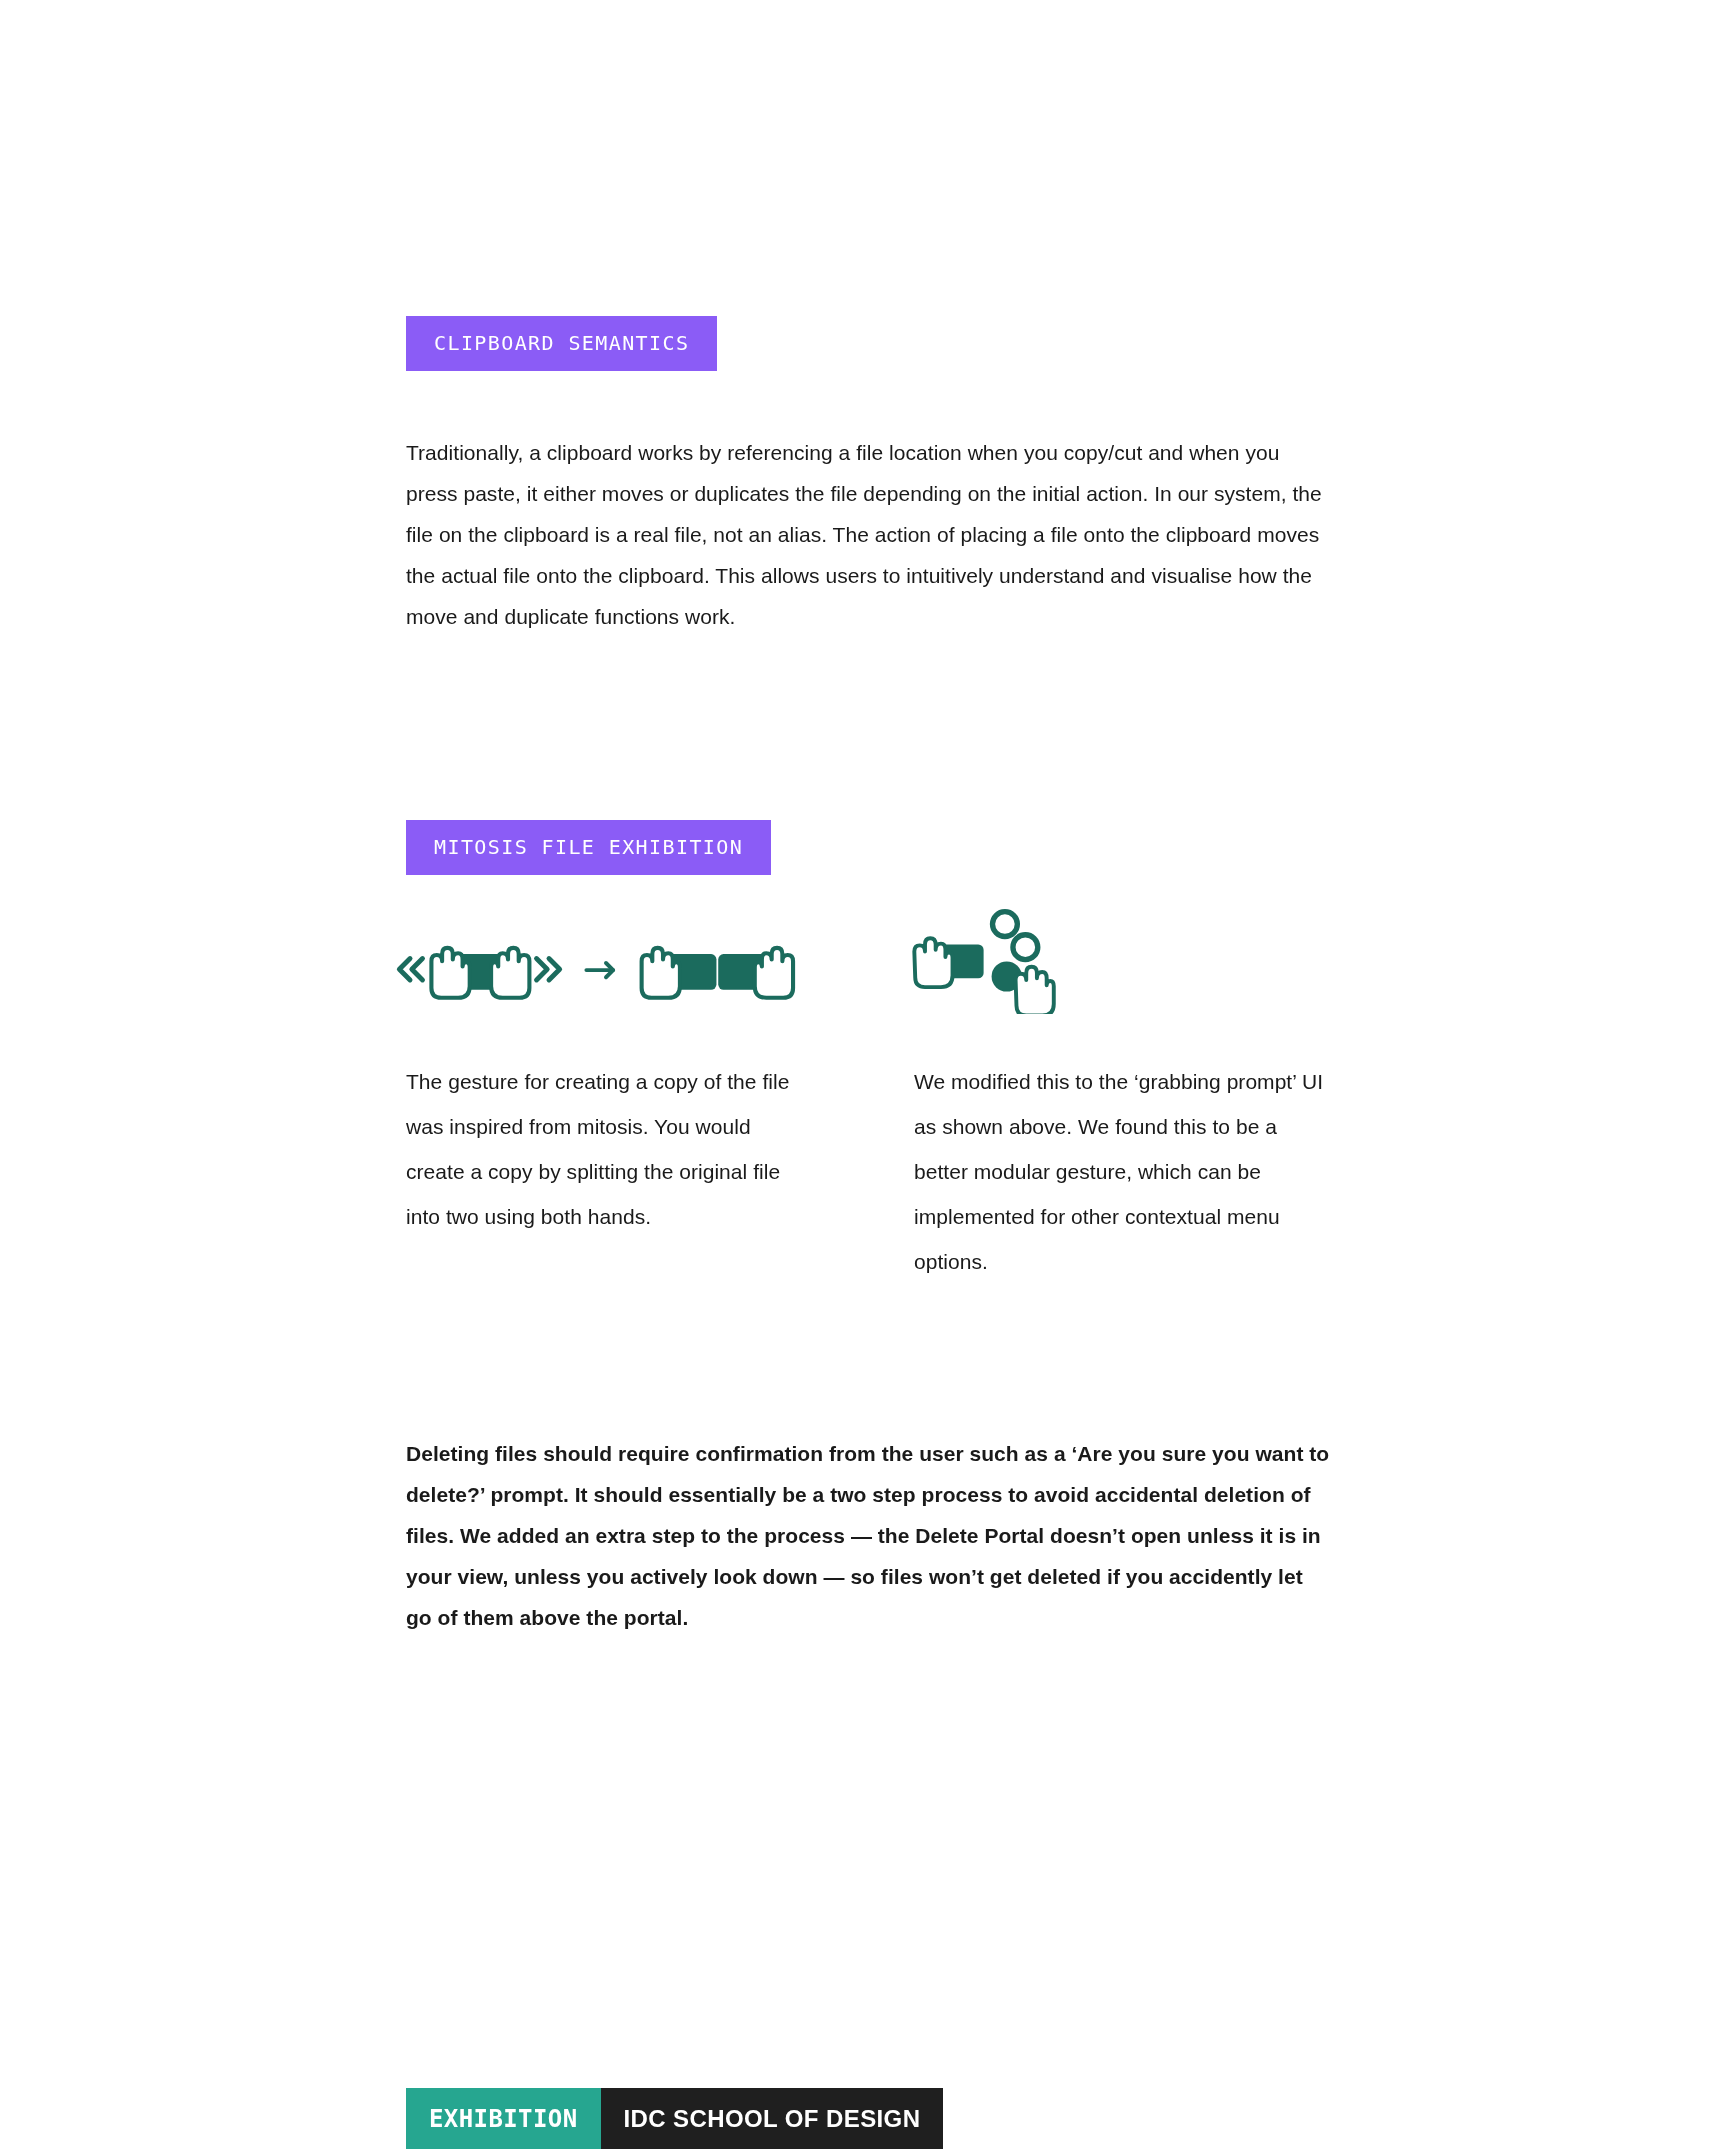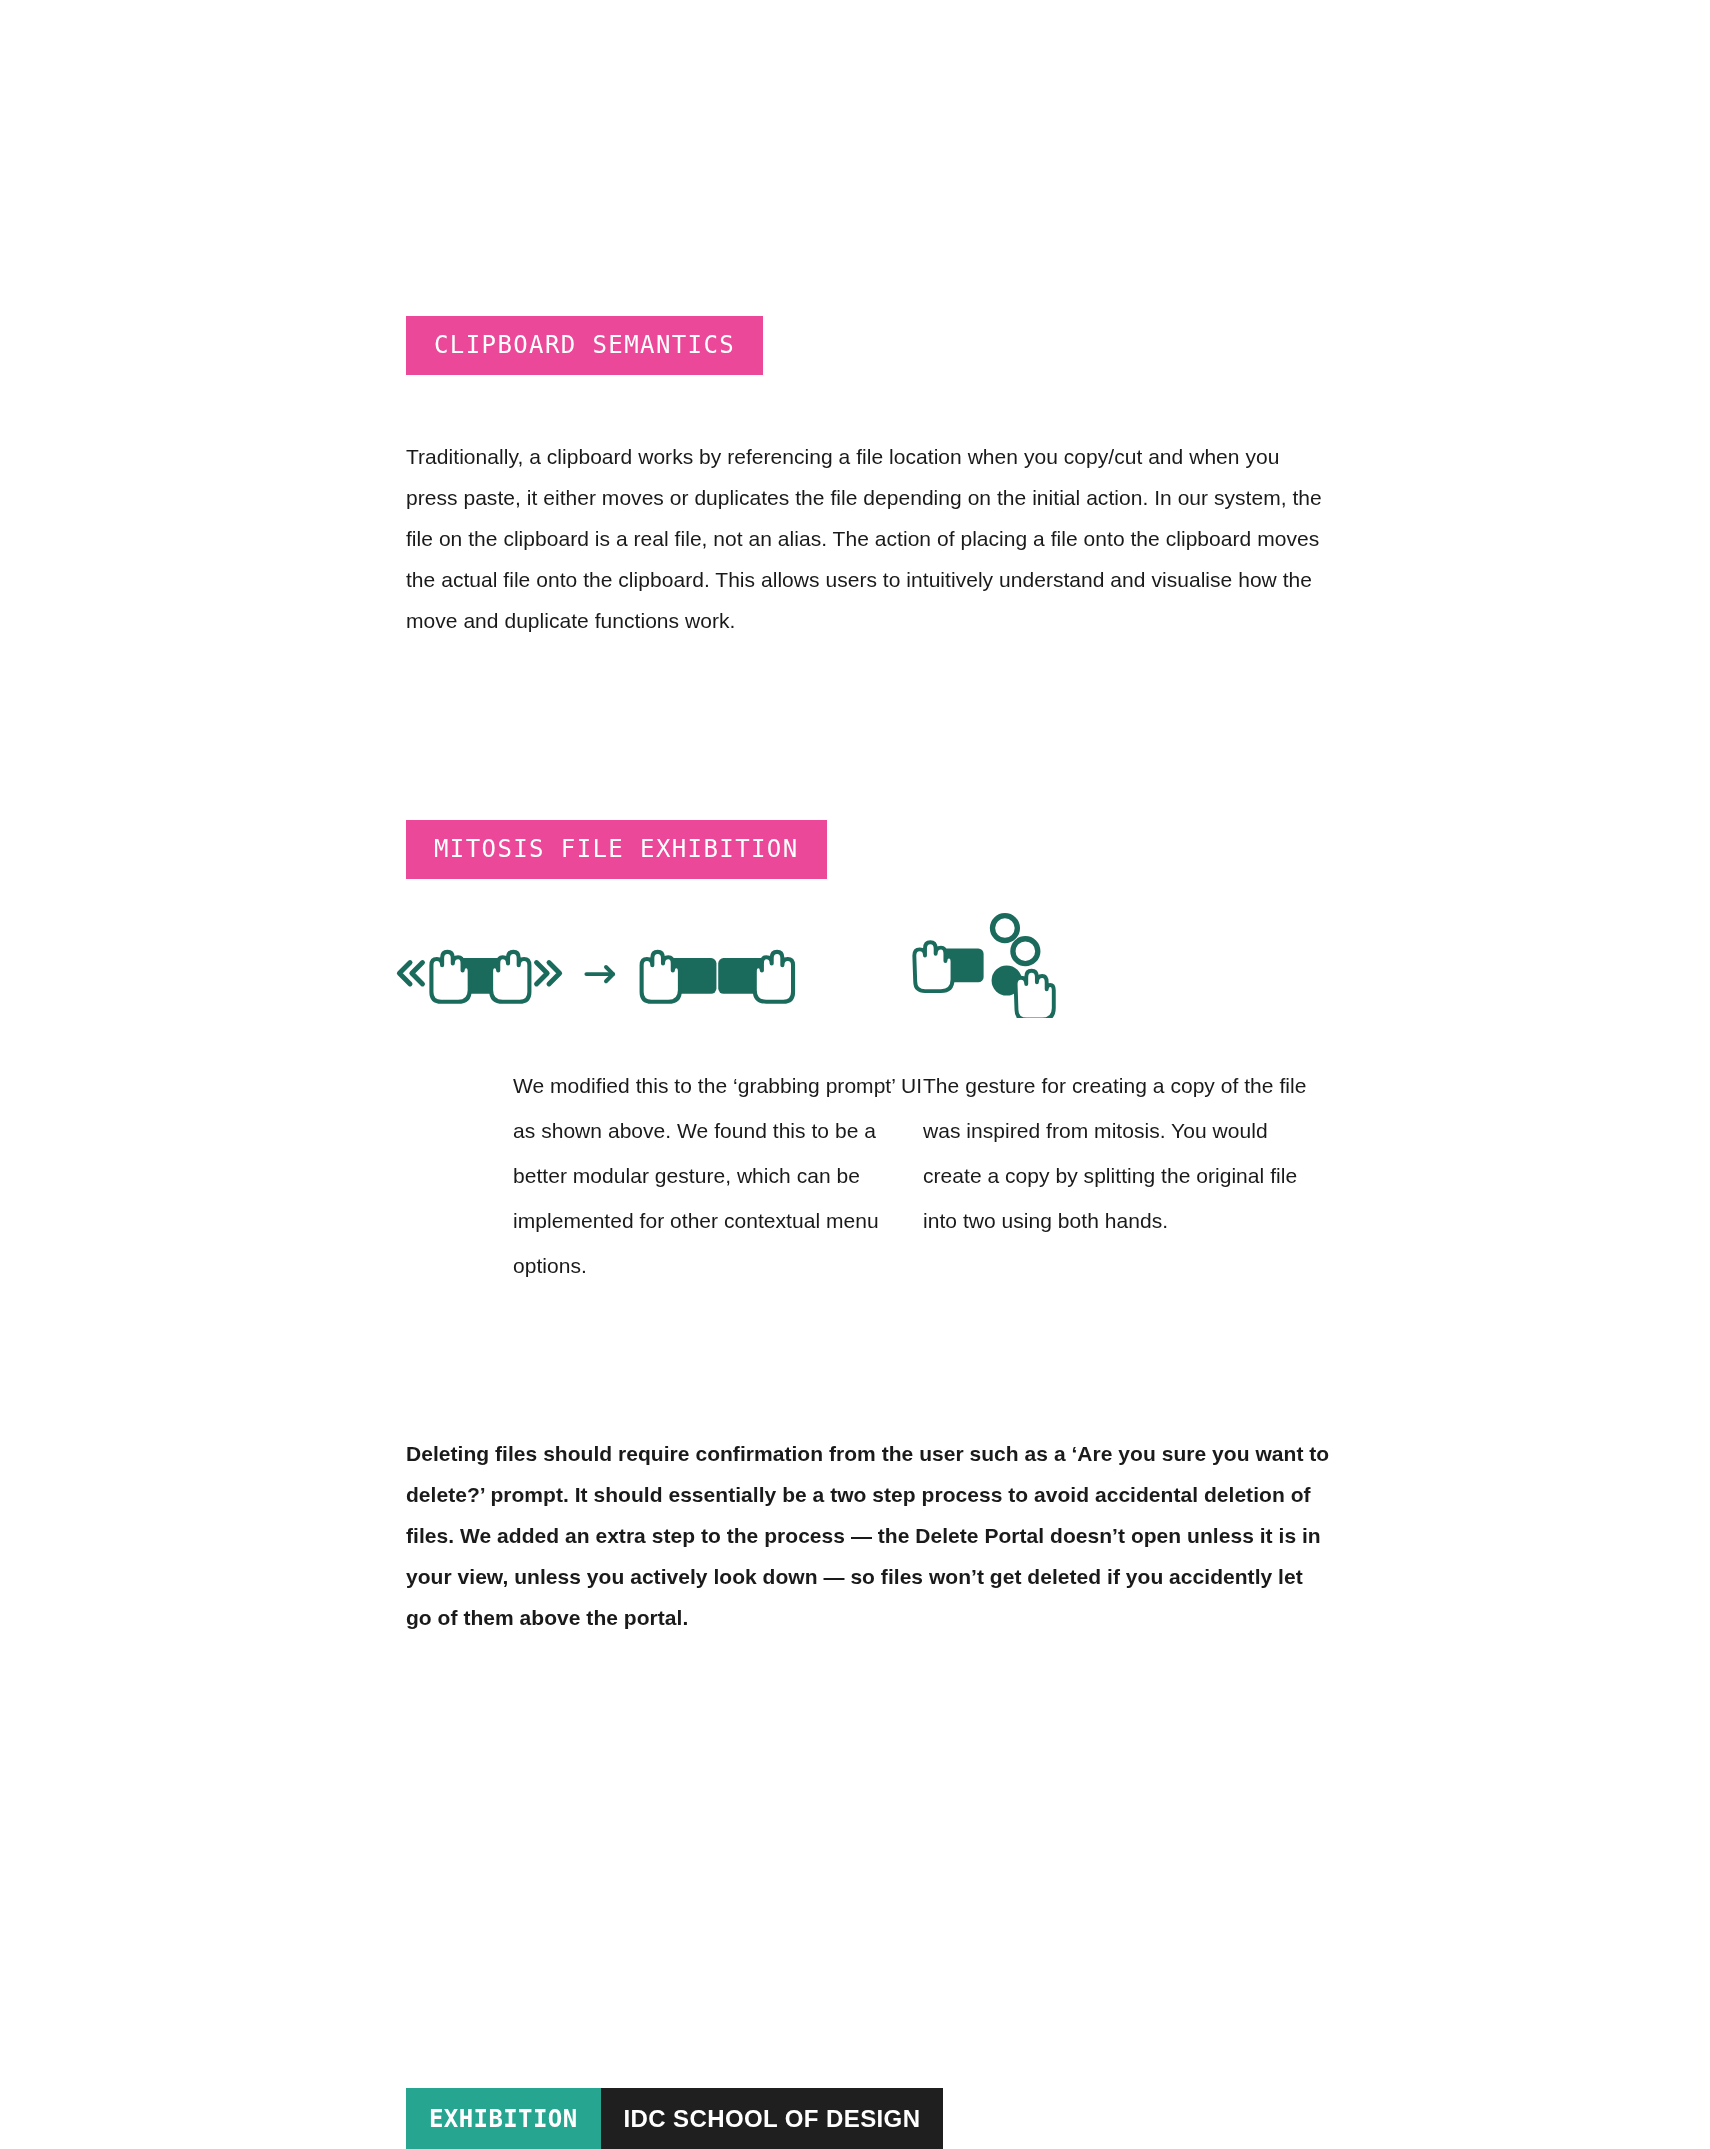--- a/index.html
+++ b/index.html
@@ -18,24 +18,24 @@
   }
 
   .page {
     position: absolute;
     inset: 0;
   }
 
   
   .badge {
     display: inline-block;
-    background: #ec4899;
+    background: #8b5cf6;
     color: #ffffff;
     font-family: "DejaVu Sans Mono", "Liberation Mono", monospace;
-    font-size: 24px;
+    font-size: 20px;
     letter-spacing: 1.4px;
     line-height: 1;
     padding: 17px 28px 18px 28px;
     white-space: nowrap;
     font-weight: 400;
   }
 
   
   .para {
     font-family: "Liberation Sans", sans-serif;
@@ -184,22 +184,22 @@
           <circle cx="110" cy="78" r="17" fill="#1b6b5d"></circle>
 
           <g>
             <path d="M120 82 q0-7 6-7 q6 0 6 7 l0-8 q0-7 6-7 q6 0 6 7 l0 6 q0-7 6-7 q5 0 5 7 l0 8 q0-5 4-5 q4 0 4 6 l0 20 q0 13 -13 13 l-18 0 q-11 0 -11 -11 z" fill="#ffffff" stroke="#1b6b5d" stroke-width="4.4" stroke-linejoin="round" stroke-linecap="round"></path>
           </g>
         </svg>
       </div>
     </div>
 
     <div class="cols">
+      <p class="para narrow col-a">The gesture for creating a copy of the file was inspired from mitosis. You would create a copy by splitting the original file into two using both hands.</p>
       <p class="para narrow col-b">We modified this to the ‘grabbing prompt’ UI as shown above. We found this to be a better modular gesture, which can be implemented for other contextual menu options.</p>
-      <p class="para narrow col-a">The gesture for creating a copy of the file was inspired from mitosis. You would create a copy by splitting the original file into two using both hands.</p>
     </div>
   </section>
 
   <section class="sec-delete">
     <p class="para">Deleting files should require confirmation from the user such as a ‘Are you sure you want to delete?’ prompt. It should essentially be a two step process to avoid accidental deletion of files. We added an extra step to the process — the Delete Portal doesn’t open unless it is in your view, unless you actively look down — so files won’t get deleted if you accidently let go of them above the portal.</p>
   </section>
 
   <div class="footer">
     <div class="footer-left">EXHIBITION</div>
     <div class="footer-right">IDC SCHOOL OF DESIGN</div>

